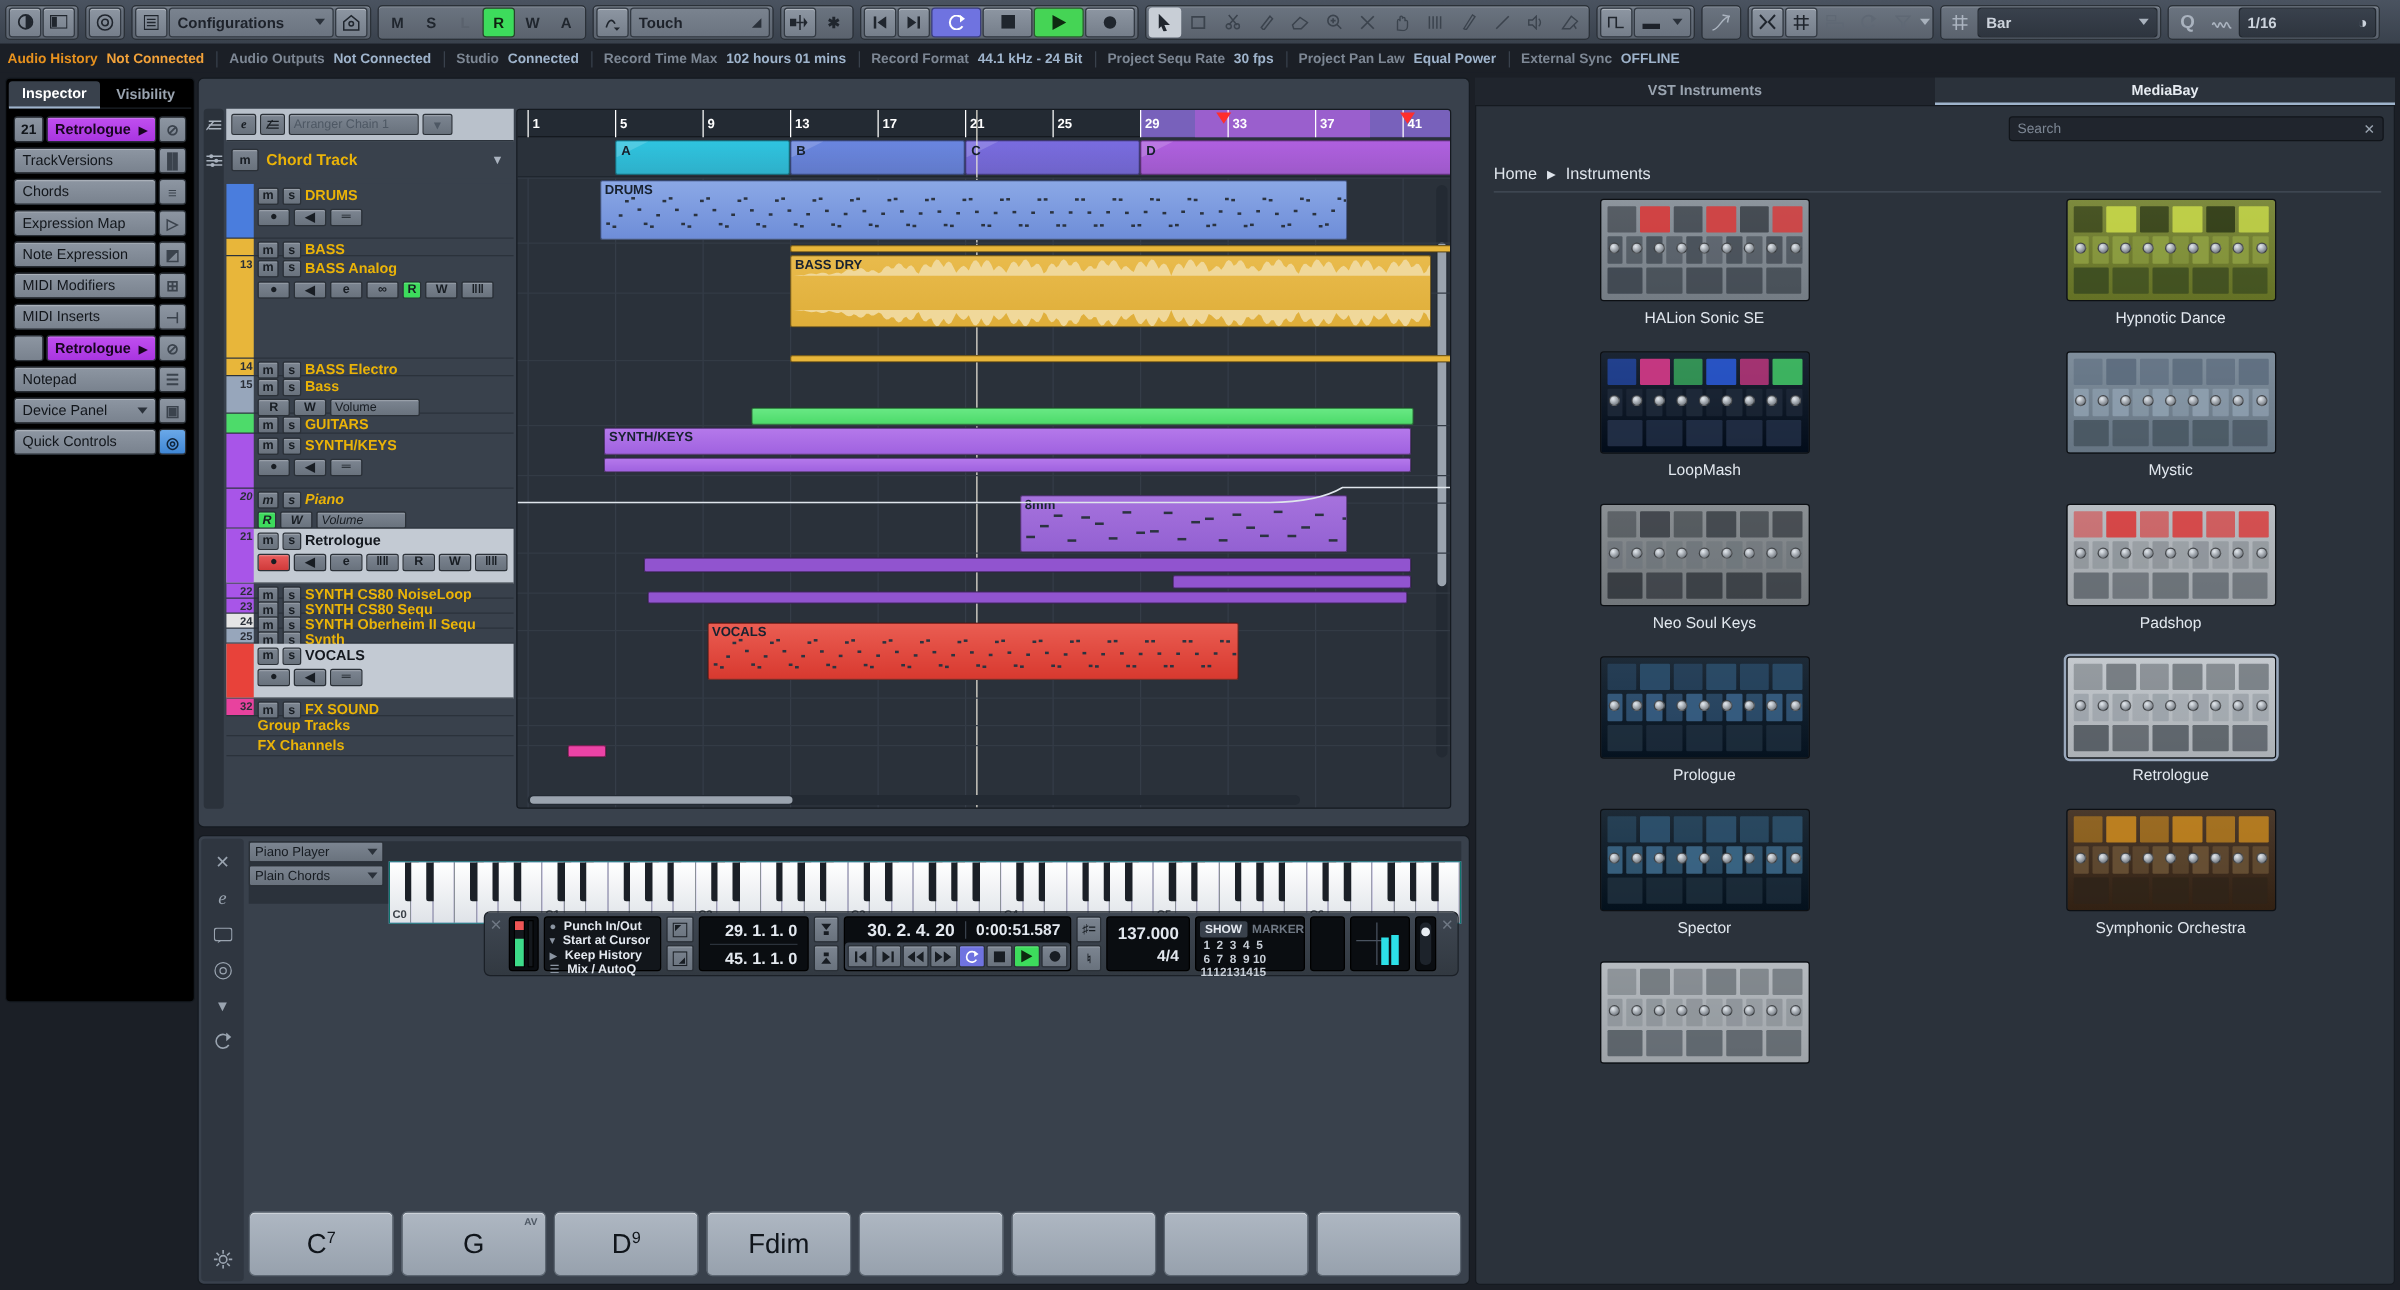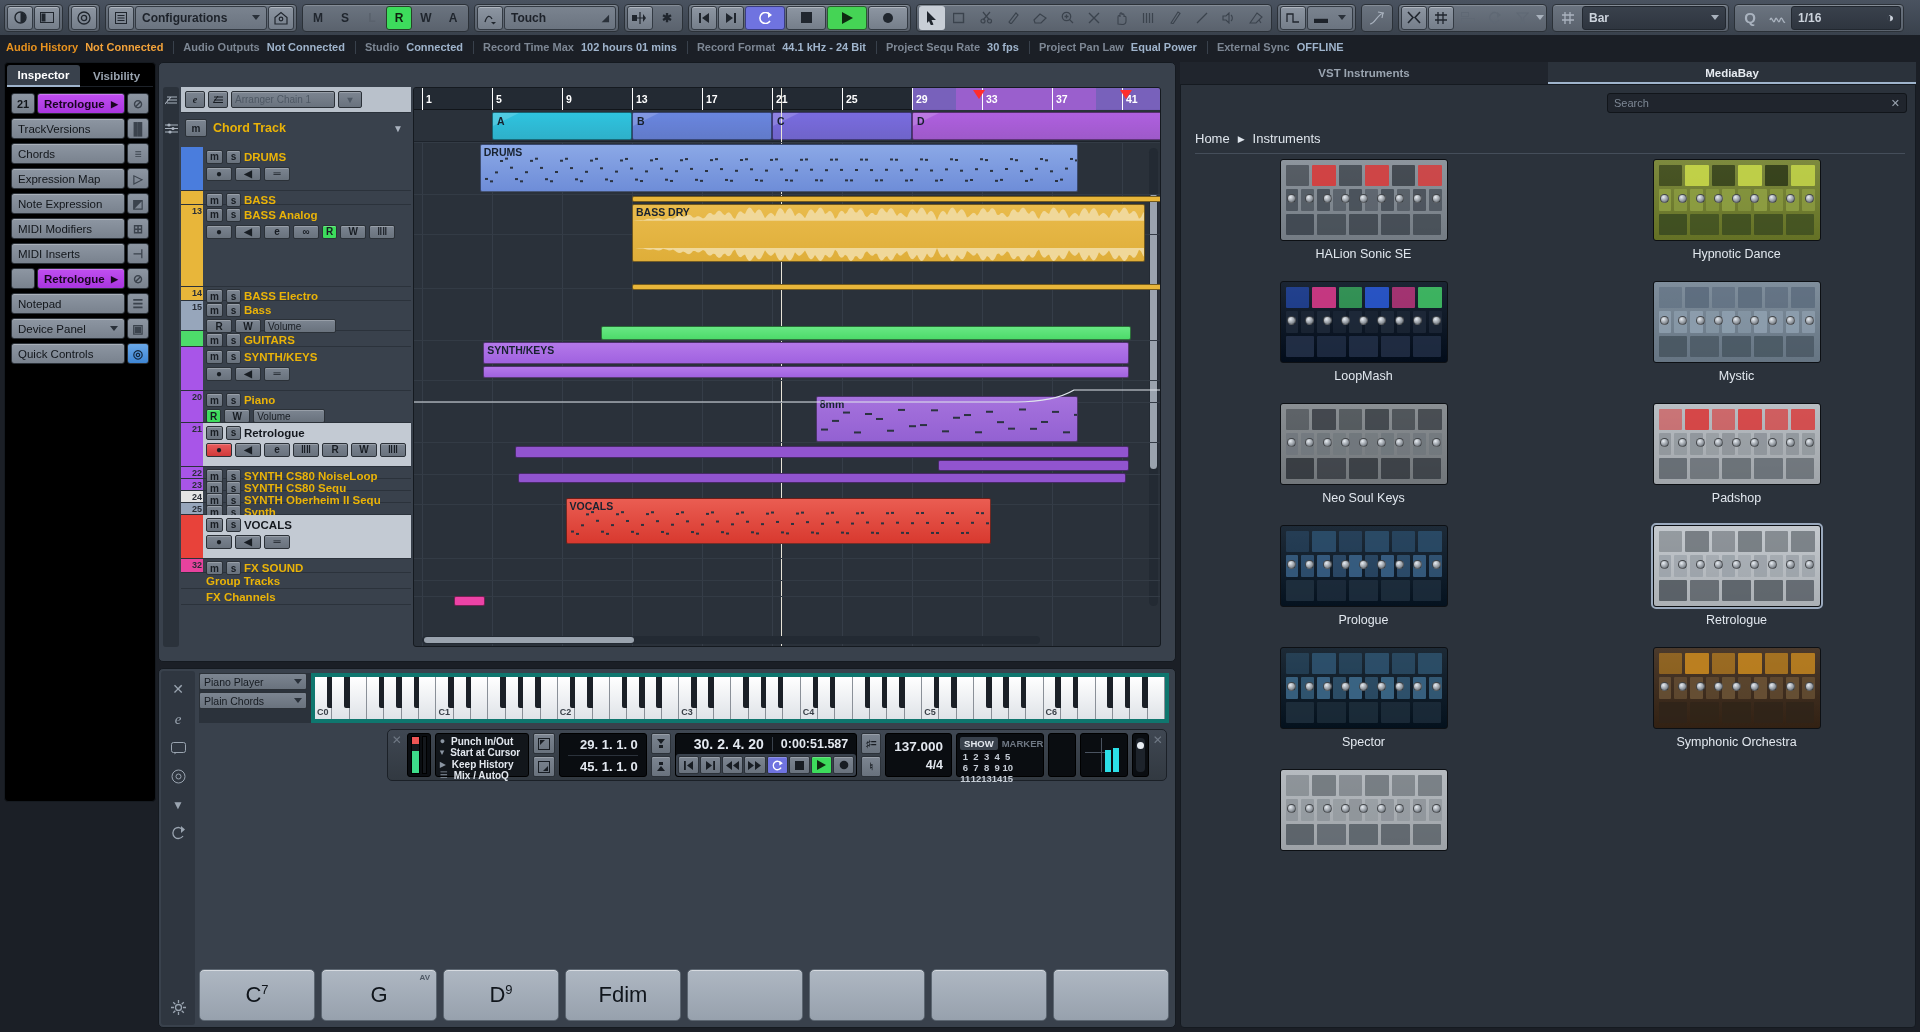--- a/index.html
+++ b/index.html
@@ -185,21 +185,21 @@
     background:#39414c; border:1px solid #151a20; border-radius:5px;
   }
   .bz-left { position:absolute; left:2px; top:2px; width:34px; bottom:2px;
       background:#2f3views; background:#2f3640; border-radius:3px;
       display:flex; flex-direction:column; align-items:center; gap:14px; padding-top:10px; color:#9aa4b0;}
   .keyboard { position:absolute; left:40px; top:4px; right:6px; height:50px; background:#2b323b; }
   .kb-sel { position:absolute; left:0; top:0; width:108px; }
   .kb-selrow { height:17px; margin-bottom:2px; background:linear-gradient(#7c8591,#69727d);
       border:1px solid #2b3138; border-radius:2px; color:#161b21; font-size:10.5px;
       display:flex; align-items:center; padding:0 4px; }
-  .keys { position:absolute; left:112px; top:0; right:0; height:50px; background:#c4b5fd; border:4px solid #0f766e;}
+  .keys { position:absolute; left:112px; top:16px; right:0; height:50px; background:#c4b5fd; border:1px solid #0f766e;}
   .wk { position:absolute; top:0; bottom:0; border-right:1px solid #8a9098; }
   .bk { position:absolute; top:0; height:31px; width:11px; background:#1b2027; border-radius:0 0 2px 2px; }
   .klabel { position:absolute; bottom:2px; font-size:9px; color:#3a4048; font-weight:bold; }
   .transport {
     position:absolute; left:228px; top:60px; width:780px; height:52px;
     background:linear-gradient(#3f4752,#323941); border:1px solid #1b2027; border-radius:5px;
     display:flex; align-items:center; padding:3px; gap:4px;
   }
   .tp-sec { height:44px; background:#0a0d11; border:1px solid #000; border-radius:3px;
             display:flex; align-items:center; }
@@ -705,21 +705,21 @@
               <div class="minibtn ">s</div>
               <span class="t-name">SYNTH/KEYS</span>
             </div>
             <div class="t-line">
               <div class="minibtn wide">●</div>
               <div class="minibtn wide">◀</div>
               <div class="minibtn wide">═</div>
             </div>
           </div>
         </div>
-        <div class="trow" style="height: 32px;">
+        <div class="trow" style="height: 32px; font-style: italic;">
           <div class="t-color" style="background: rgb(168, 85, 232);">
             <span class="tnum" style="bottom: auto; top: 1px;">20</span>
           </div>
           <div class="t-body">
             <div class="t-line">
               <div class="minibtn ">m</div>
               <div class="minibtn ">s</div>
               <span class="t-name">Piano</span>
             </div>
             <div class="t-line">

